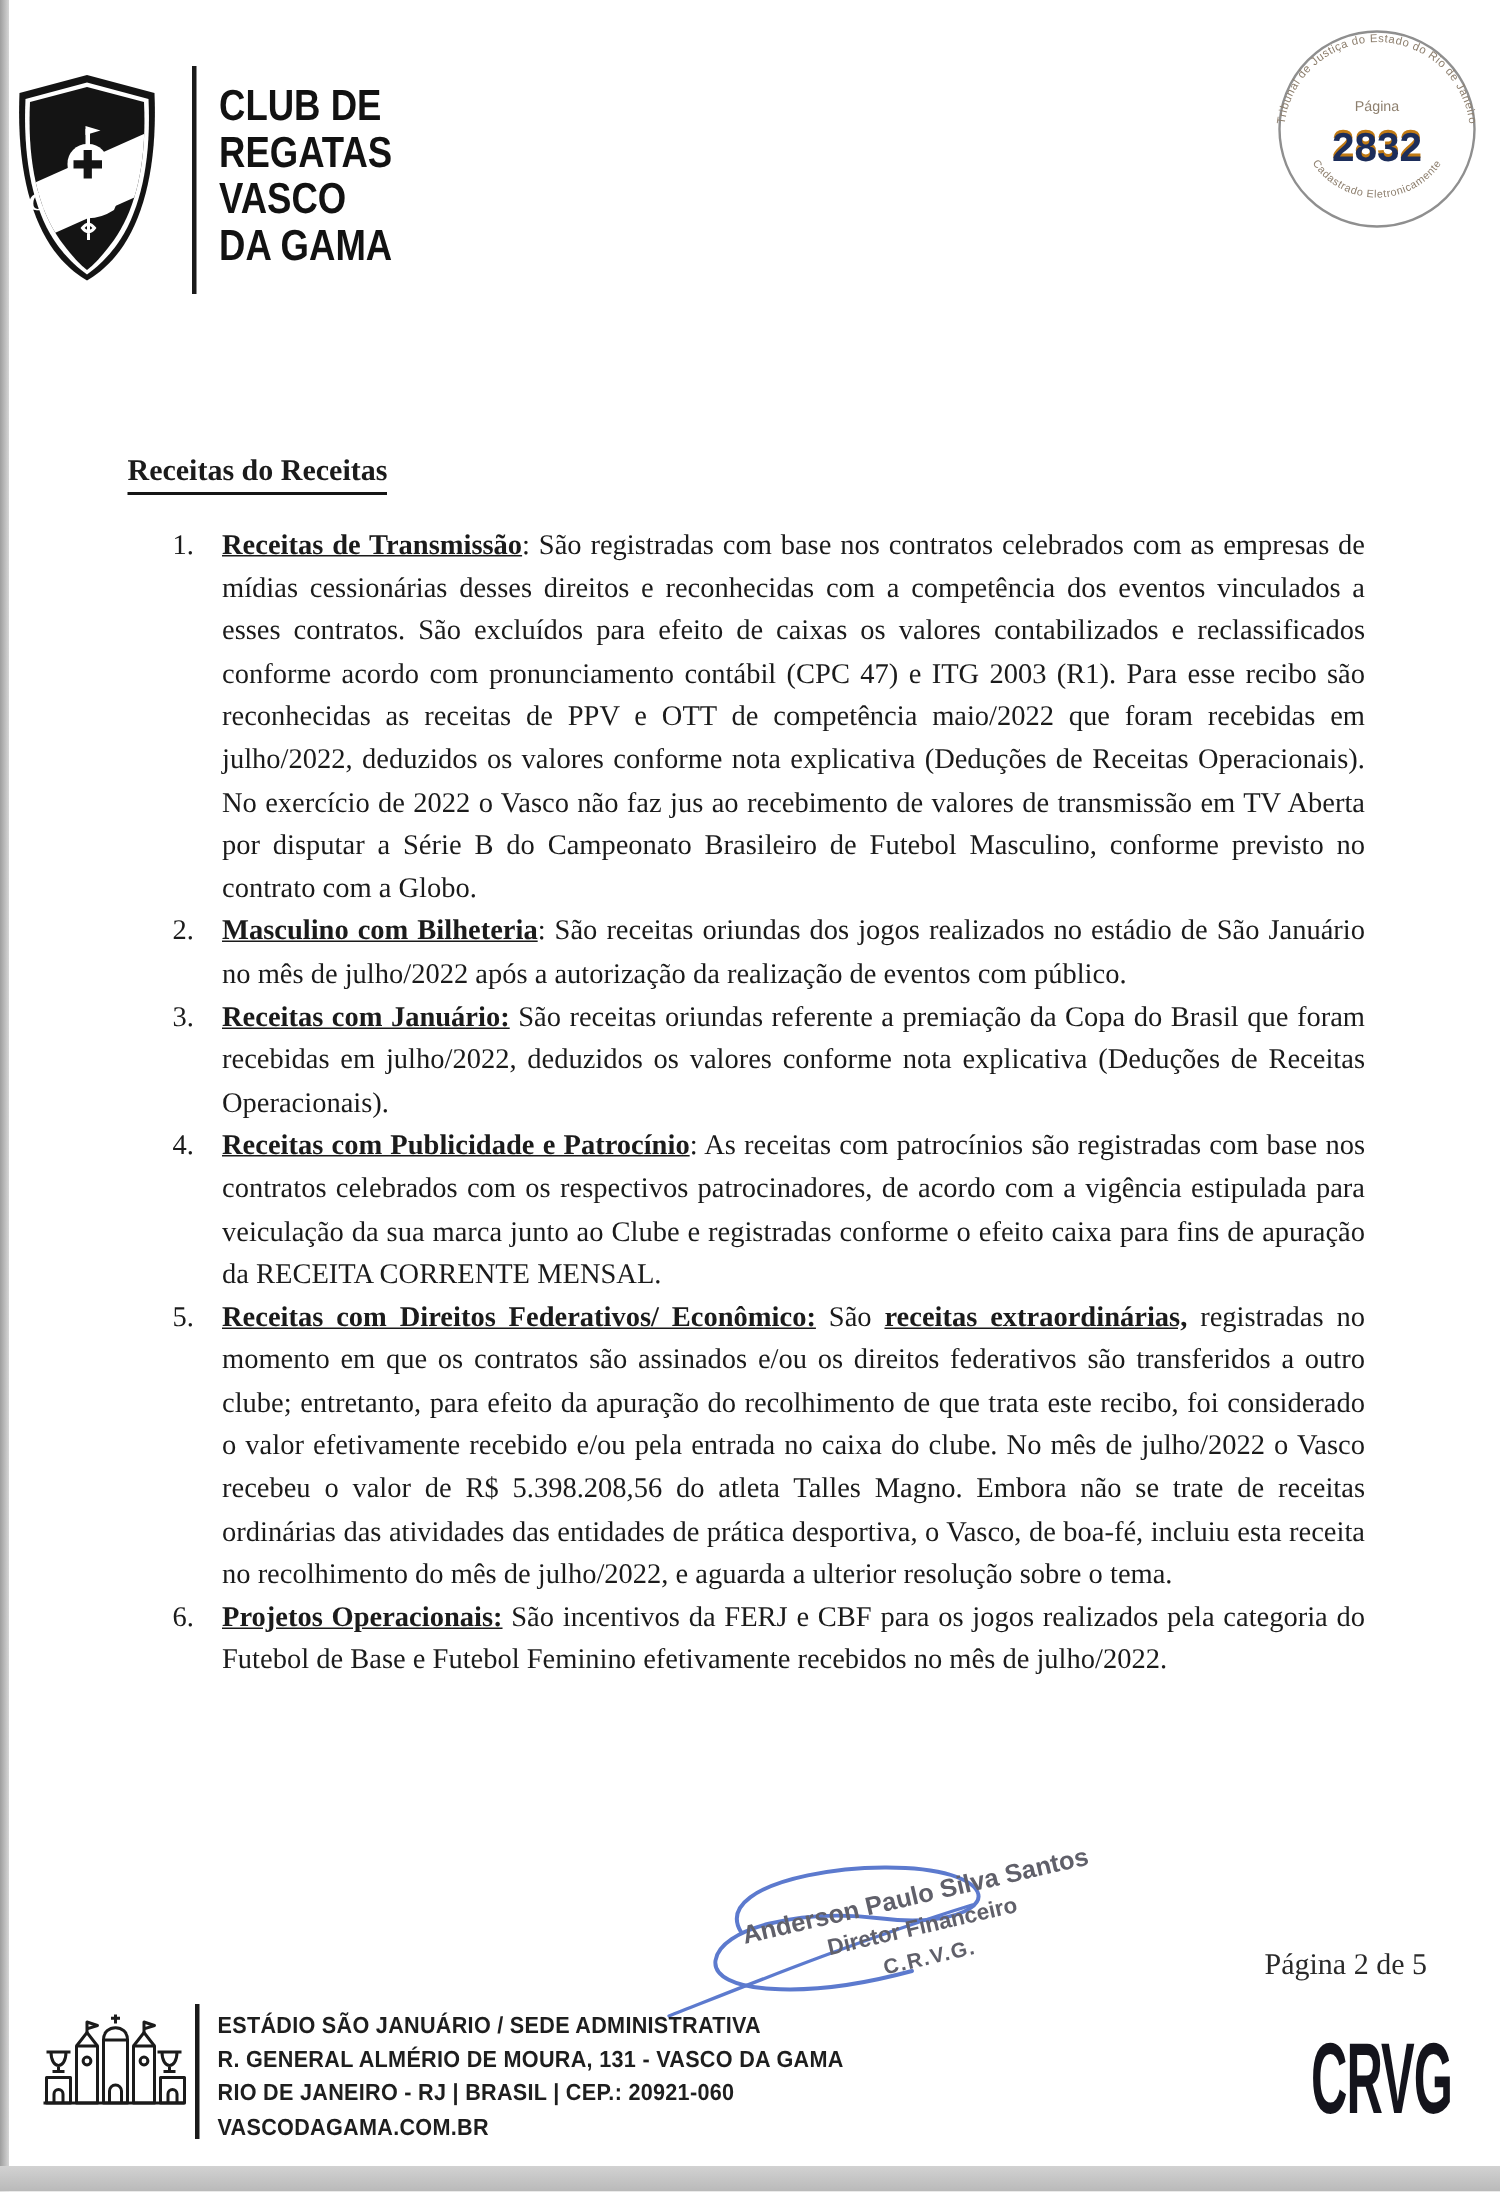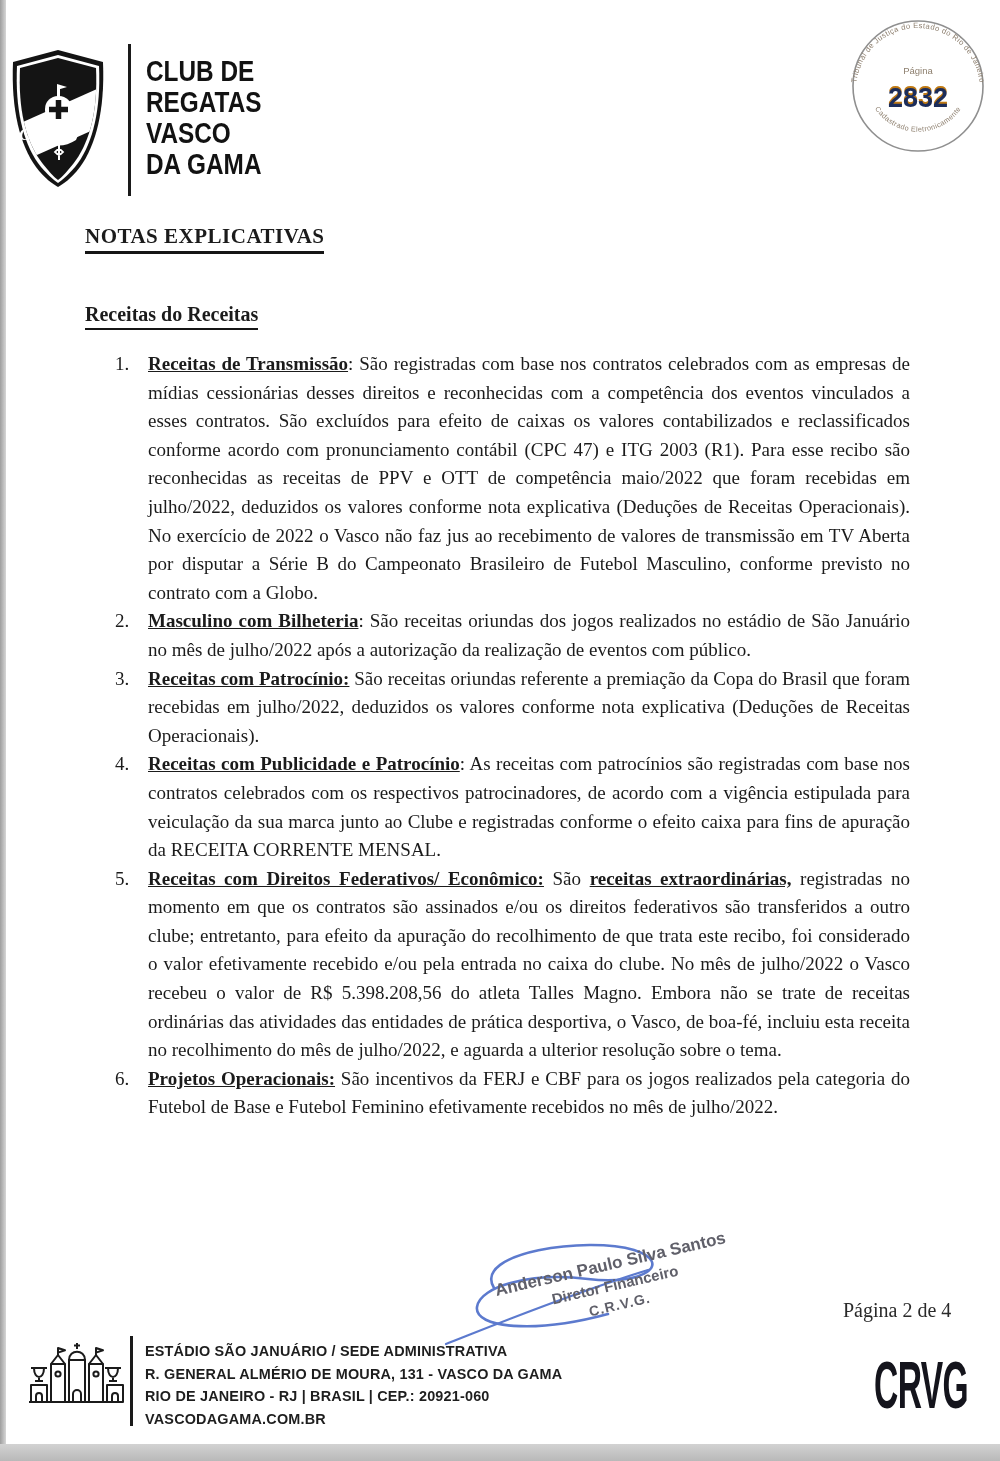--- a/index.html
+++ b/index.html
@@ -97,45 +97,44 @@
       <textPath href="#arcTop" startOffset="50%" text-anchor="middle">Tribunal de Justiça do Estado do Rio de Janeiro</textPath>
     </text>
     <text x="76" y="64" text-anchor="middle" font-family="Liberation Sans, sans-serif" font-size="9.5" fill="#8d7f6e">Página</text>
     <text x="76" y="95.4" text-anchor="middle" font-family="Liberation Sans, sans-serif" font-size="27" font-weight="bold" fill="#c07a14">2832</text>
     <text x="76" y="97" text-anchor="middle" font-family="Liberation Sans, sans-serif" font-size="27" font-weight="bold" fill="#1c2d5a">2832</text>
     <text font-family="Liberation Sans, sans-serif" font-size="7.2" fill="#8d7f6e" letter-spacing="0.4">
       <textPath href="#arcBottom" startOffset="50%" text-anchor="middle">Cadastrado Eletronicamente</textPath>
     </text>
   </svg>
 
-  <div class="title">NOTAS EXPLICATIVAS</div>
   <div class="section-title">Receitas do Receitas</div>
 
   <div class="list">
       <div class="item"><span class="num">1.</span><span class="b">Receitas de Transmissão</span><span>: São registradas com base nos contratos celebrados com as empresas de mídias cessionárias desses direitos e reconhecidas com a competência dos eventos vinculados a esses contratos. São excluídos para efeito de caixas os valores contabilizados e reclassificados conforme acordo com pronunciamento contábil (CPC 47) e ITG 2003 (R1). Para esse recibo são reconhecidas as receitas de PPV e OTT de competência maio/2022 que foram recebidas em julho/2022, deduzidos os valores conforme nota explicativa (Deduções de Receitas Operacionais). No exercício de 2022 o Vasco não faz jus ao recebimento de valores de transmissão em TV Aberta por disputar a Série B do Campeonato Brasileiro de Futebol Masculino, conforme previsto no contrato com a Globo.</span></div>
       <div class="item"><span class="num">2.</span><span class="b">Masculino com Bilheteria</span><span>: São receitas oriundas dos jogos realizados no estádio de São Januário no mês de julho/2022 após a autorização da realização de eventos com público.</span></div>
-      <div class="item"><span class="num">3.</span><span class="b">Receitas com Patrocínio:</span><span> São receitas oriundas referente a premiação da Copa do Brasil que foram recebidas em julho/2022, deduzidos os valores conforme nota explicativa (Deduções de Receitas Operacionais).</span></div>
+      <div class="item"><span class="num">3.</span><span class="b">Receitas com Januário:</span><span> São receitas oriundas referente a premiação da Copa do Brasil que foram recebidas em julho/2022, deduzidos os valores conforme nota explicativa (Deduções de Receitas Operacionais).</span></div>
       <div class="item"><span class="num">4.</span><span class="b">Receitas com Publicidade e Patrocínio</span><span>: As receitas com patrocínios são registradas com base nos contratos celebrados com os respectivos patrocinadores, de acordo com a vigência estipulada para veiculação da sua marca junto ao Clube e registradas conforme o efeito caixa para fins de apuração da RECEITA CORRENTE MENSAL.</span></div>
       <div class="item"><span class="num">5.</span><span class="b">Receitas com Direitos Federativos/ Econômico:</span><span> São </span><span class="b">receitas extraordinárias,</span><span> registradas no momento em que os contratos são assinados e/ou os direitos federativos são transferidos a outro clube; entretanto, para efeito da apuração do recolhimento de que trata este recibo, foi considerado o valor efetivamente recebido e/ou pela entrada no caixa do clube. No mês de julho/2022 o Vasco recebeu o valor de R$ 5.398.208,56 do atleta Talles Magno. Embora não se trate de receitas ordinárias das atividades das entidades de prática desportiva, o Vasco, de boa-fé, incluiu esta receita no recolhimento do mês de julho/2022, e aguarda a ulterior resolução sobre o tema.</span></div>
       <div class="item"><span class="num">6.</span><span class="b">Projetos Operacionais:</span><span> São incentivos da FERJ e CBF para os jogos realizados pela categoria do Futebol de Base e Futebol Feminino efetivamente recebidos no mês de julho/2022.</span></div>
     </div>
 
   <svg class="sig-svg" width="300" height="118" viewBox="0 0 300 118">
     <g fill="none" stroke="#4f6fca" stroke-width="2.6" stroke-linecap="round" opacity="0.92">
       <path d="M58 54 C 36 18 152 2 198 16 C 238 29 208 52 152 45 C 96 38 44 52 41 73 C 38 94 98 100 172 80"></path>
       <path d="M10 110 C 46 96 128 62 212 36" stroke-width="2.2"></path>
     </g>
   </svg>
   <div class="sig-stamp">
     <div class="sig-name">Anderson Paulo Silva Santos</div>
     <div class="sig-role">Diretor Financeiro</div>
     <div class="sig-org">C.R.V.G.</div>
   </div>
 
-  <div class="page-indicator">Página 2 de 4</div>
+  <div class="page-indicator">Página 2 de 5</div>
 
   <svg class="footer-icon" width="100" height="90" viewBox="0 0 100 90">
     <g fill="none" stroke="#1b1b1b" stroke-width="2" stroke-linejoin="round">
       <path d="M3 66 H97"></path>
       <path d="M5 32 h16 M8 32 c0 6 2.5 9 5 9 c2.5 0 5 -3 5 -9 M13 41 v4 M9 45 h8"></path>
       <rect x="5" y="49" width="16" height="17"></rect>
       <path d="M10 66 v-6 a3 3 0 0 1 6 0 v6"></path>
       <rect x="25" y="28" width="14" height="38"></rect>
       <path d="M25 28 l7 -9 l7 9"></path>
       <path d="M32 19 v-7 l7 2.3 l-7 2.3"></path>

